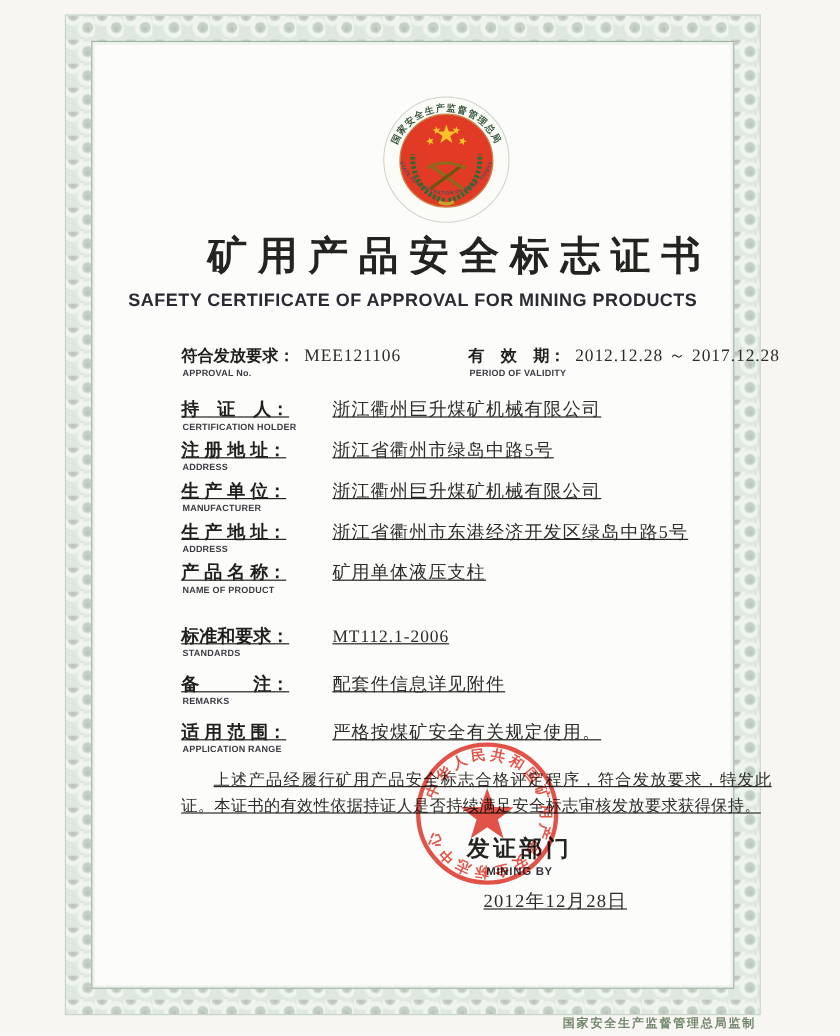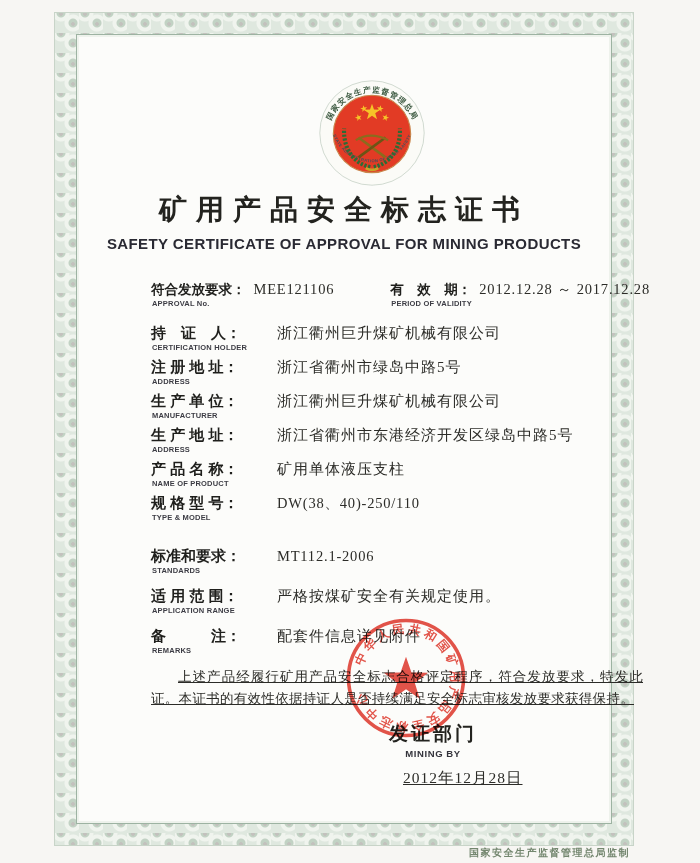--- a/index.html
+++ b/index.html
@@ -31,22 +31,22 @@
   }
   .content{
     position:absolute;inset:0;
     padding:0 18px 0 74px;
     box-sizing:border-box;
   }
   
   .emblem{display:block;margin:44px auto 0 auto;width:108px;height:108px;}
   
   .title{
-    margin-top:4px;text-align:center;
-    font-size:28px;font-weight:bold;letter-spacing:9px;
+    margin-top:4px;text-align:right;
+    font-size:33px;font-weight:bold;letter-spacing:9px;
     color:#23231f;font-family:"Liberation Serif",serif;
     margin-left:-56px; 
     width:calc(100% + 56px);
   }
   .subtitle{
     margin-top:6px;text-align:center;
     font-size:15px;font-weight:bold;letter-spacing:.4px;
     color:#2a2a33;
     margin-left:-56px;width:calc(100% + 56px);
   }
@@ -63,21 +63,21 @@
     font-weight:bold;font-size:7.5px;letter-spacing:.2px;color:#3c3c44;
     white-space:nowrap;font-family:"Liberation Sans",sans-serif;
   }
   .fvalue{
     font-family:"Liberation Serif","DejaVu Serif",serif;
     font-size:15px;color:#2c2c28;letter-spacing:1px;
     margin-left:8px;white-space:nowrap;
   }
   .fvalue.latin{font-size:14.5px;letter-spacing:.8px;}
   .rows{margin-top:24px;}
-  .frow{display:flex;align-items:center;margin-bottom:13px;height:21px;}
+  .frow{display:flex;align-items:flex-end;margin-bottom:13px;height:21px;text-decoration:underline;}
   .rows .flabel{min-width:118px;}
   .sec2{margin-top:32px;}
   .sec2 .frow{margin-bottom:19px;}
   
   .statement{
     margin-top:16px;
     font-family:"Liberation Serif","DejaVu Serif",serif;
     font-size:13.5px;line-height:1.65;color:#2c2c28;
     text-indent:2em;text-align:justify;
     width:492px;letter-spacing:.3px;text-decoration:underline;
@@ -190,50 +190,43 @@
           </span>
           <span class="fvalue">浙江省衢州市东港经济开发区绿岛中路5号</span>
         </div>
         <div class="frow">
           <span class="flabel">
             <span>产 品 名 称：</span>
             <span class="cap">NAME OF PRODUCT</span>
           </span>
           <span class="fvalue">矿用单体液压支柱</span>
         </div>
-        <div class="frow">
-          <span class="flabel">
-            <span>规 格 型 号：</span>
-            <span class="cap">TYPE &amp; MODEL</span>
-          </span>
-          <span class="fvalue latin">DW(38、40)-250/110</span>
-        </div>
       </div>
 
       <div class="rows sec2">
         <div class="frow">
           <span class="flabel">
             <span>标准和要求：</span>
             <span class="cap">STANDARDS</span>
           </span>
           <span class="fvalue latin">MT112.1-2006</span>
         </div>
         <div class="frow">
           <span class="flabel">
+            <span>备　　　注：</span>
+            <span class="cap">REMARKS</span>
+          </span>
+          <span class="fvalue">配套件信息详见附件</span>
+        </div>
+        <div class="frow">
+          <span class="flabel">
             <span>适 用 范 围：</span>
             <span class="cap">APPLICATION RANGE</span>
           </span>
           <span class="fvalue">严格按煤矿安全有关规定使用。</span>
-        </div>
-        <div class="frow">
-          <span class="flabel">
-            <span>备　　　注：</span>
-            <span class="cap">REMARKS</span>
-          </span>
-          <span class="fvalue">配套件信息详见附件</span>
         </div>
       </div>
 
       <div class="statement">上述产品经履行矿用产品安全标志合格评定程序，符合发放要求，特发此证。本证书的有效性依据持证人是否持续满足安全标志审核发放要求获得保持。</div>
 
       <div class="issuer">
         <div class="issuer-cn">发证部门</div>
         <div class="issuer-en">MINING BY</div>
       </div>
       <div class="issue-date">2012年12月28日</div>

